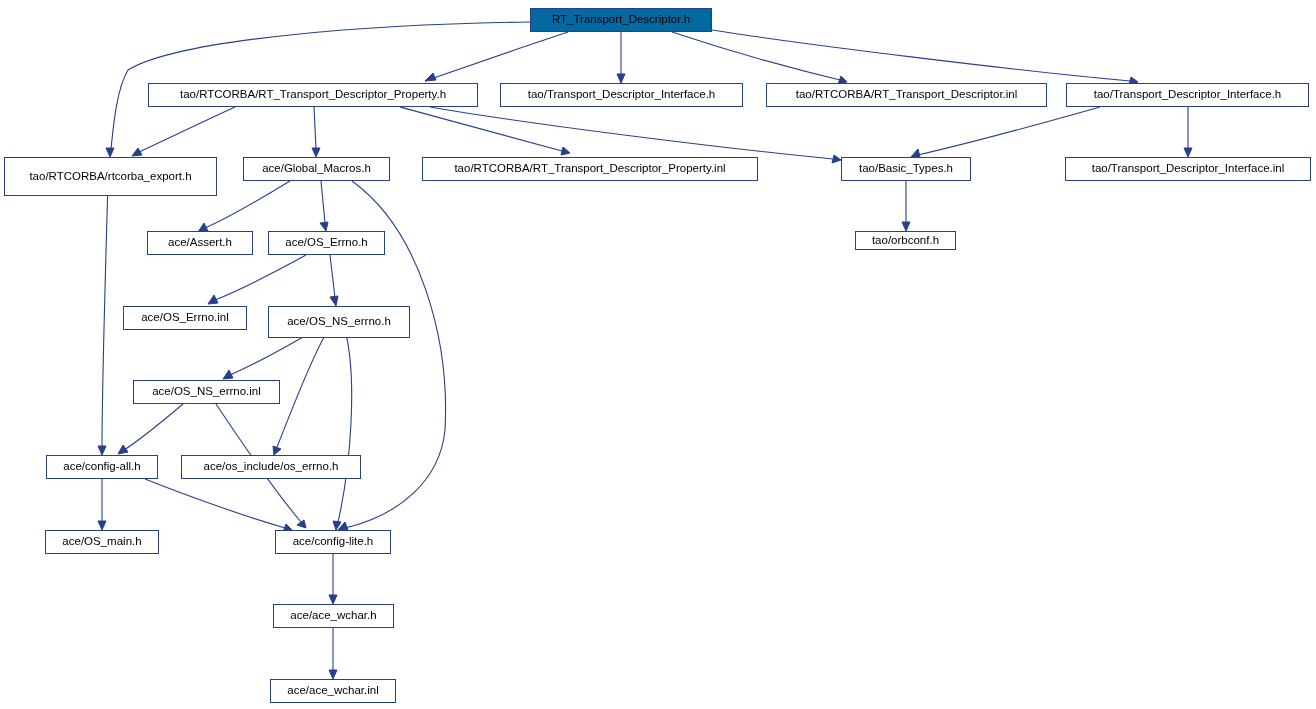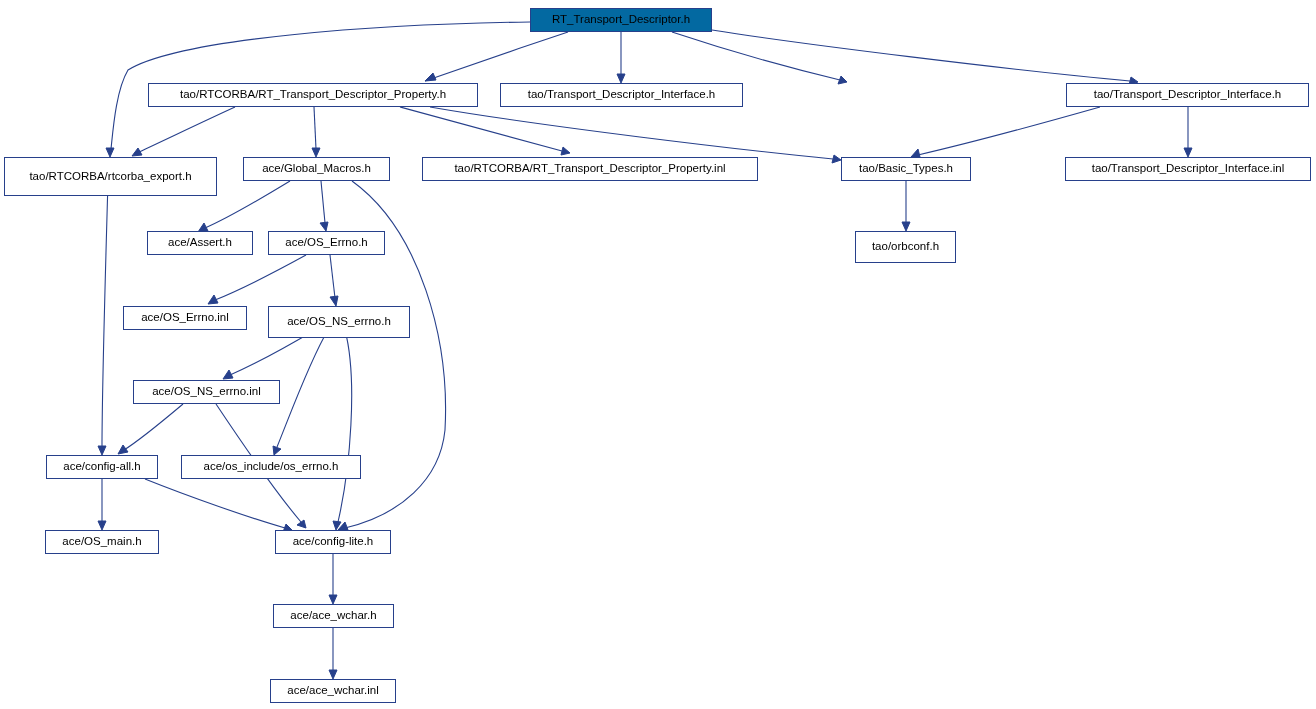--- a/index.html
+++ b/index.html
@@ -136,29 +136,30 @@
     <path d="M333,554 L333,596"></path>
     <polygon points="333,604 329,595 337,595"></polygon>
 
     <path d="M333,628 L333,671"></path>
     <polygon points="333,679 329,670 337,670"></polygon>
   </svg>
 
   <div class="node root" style="left:530px;top:8px;width:182px;height:24px;">RT_Transport_Descriptor.h</div>
   <div class="node" style="left:148px;top:83px;width:330px;height:24px;">tao/RTCORBA/RT_Transport_Descriptor_Property.h</div>
   <div class="node" style="left:500px;top:83px;width:243px;height:24px;">tao/Transport_Descriptor_Interface.h</div>
+  <div class="node" style="left:766px;top:83px;width:281px;height:24px;">tao/RTCORBA/RT_Transport_Descriptor.inl</div>
   <div class="node" style="left:1066px;top:83px;width:243px;height:24px;">tao/Transport_Descriptor_Interface.h</div>
   <div class="node" style="left:4px;top:157px;width:213px;height:39px;">tao/RTCORBA/rtcorba_export.h</div>
   <div class="node" style="left:243px;top:157px;width:147px;height:24px;">ace/Global_Macros.h</div>
   <div class="node" style="left:412px;top:157px;width:336px;height:24px;margin-left:10px;">tao/RTCORBA/RT_Transport_Descriptor_Property.inl</div>
   <div class="node" style="left:841px;top:157px;width:130px;height:24px;">tao/Basic_Types.h</div>
   <div class="node" style="left:1065px;top:157px;width:246px;height:24px;">tao/Transport_Descriptor_Interface.inl</div>
   <div class="node" style="left:147px;top:231px;width:106px;height:24px;">ace/Assert.h</div>
   <div class="node" style="left:268px;top:231px;width:117px;height:24px;">ace/OS_Errno.h</div>
-  <div class="node" style="left:855px;top:231px;width:101px;height:32px;">tao/orbconf.h</div>
+  <div class="node" style="left:855px;top:231px;width:101px;height:19px;">tao/orbconf.h</div>
   <div class="node" style="left:123px;top:306px;width:124px;height:24px;">ace/OS_Errno.inl</div>
   <div class="node" style="left:268px;top:306px;width:142px;height:32px;">ace/OS_NS_errno.h</div>
   <div class="node" style="left:133px;top:380px;width:147px;height:24px;">ace/OS_NS_errno.inl</div>
   <div class="node" style="left:46px;top:455px;width:112px;height:24px;">ace/config-all.h</div>
   <div class="node" style="left:181px;top:455px;width:180px;height:24px;">ace/os_include/os_errno.h</div>
   <div class="node" style="left:45px;top:530px;width:114px;height:24px;">ace/OS_main.h</div>
   <div class="node" style="left:275px;top:530px;width:116px;height:24px;">ace/config-lite.h</div>
   <div class="node" style="left:273px;top:604px;width:121px;height:24px;">ace/ace_wchar.h</div>
   <div class="node" style="left:270px;top:679px;width:126px;height:24px;">ace/ace_wchar.inl</div>
 

